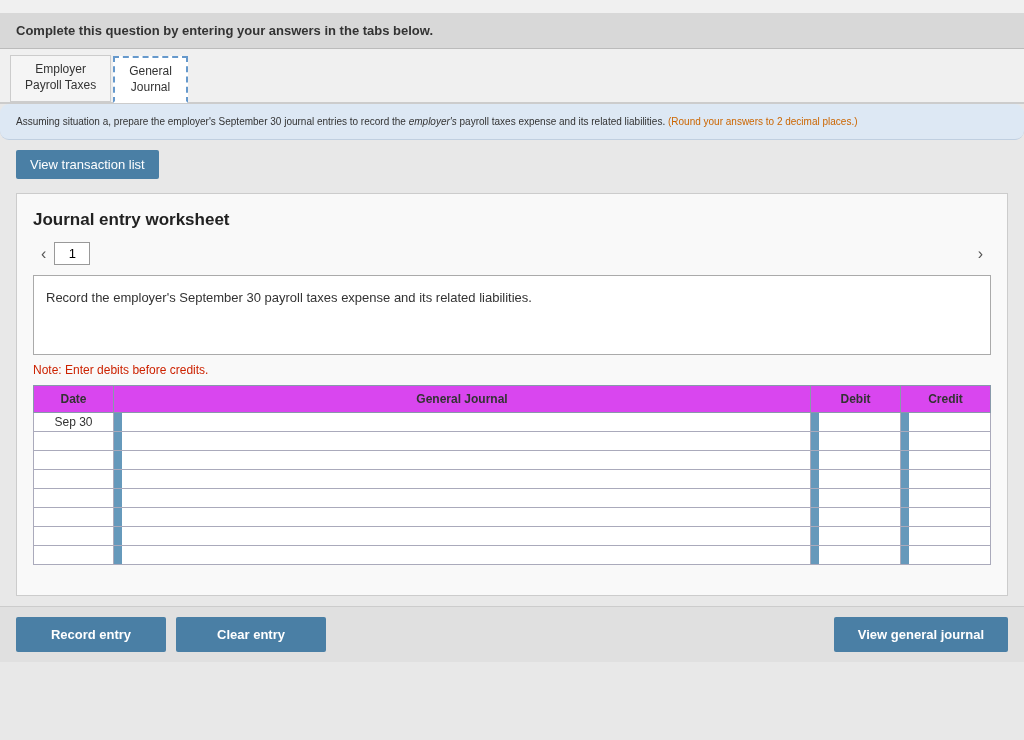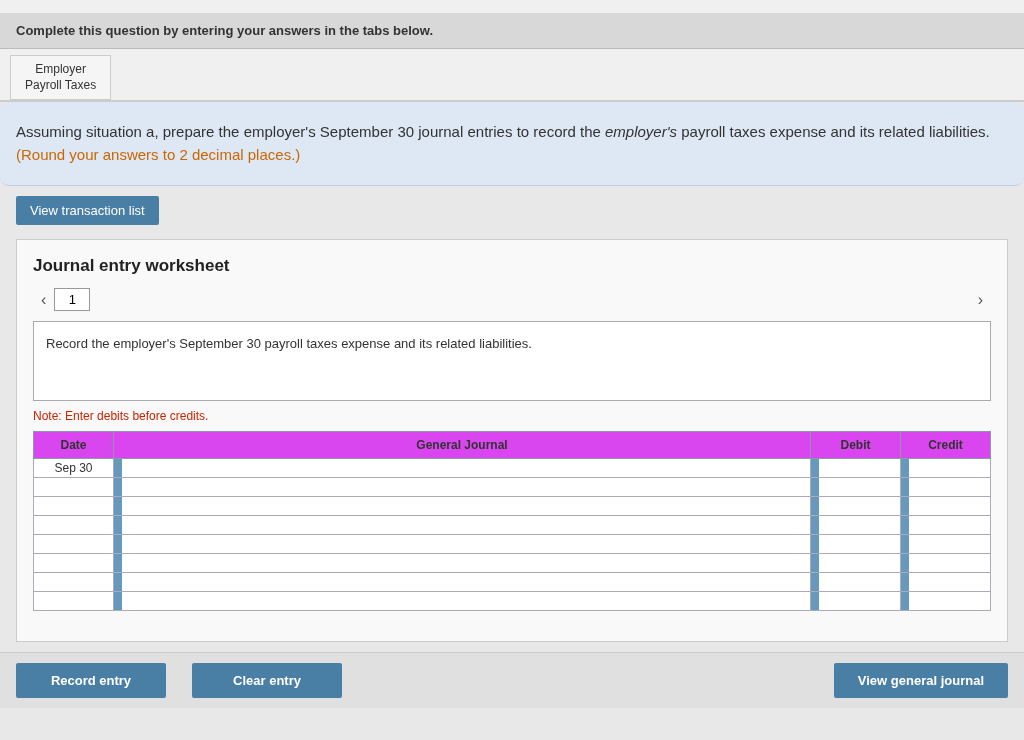--- a/index.html
+++ b/index.html
@@ -50,22 +50,22 @@
       border: 2px dashed #6699cc;
       border-bottom: 2px solid #fff;
       position: relative;
       top: 1px;
       z-index: 1;
     }
 
     
     .info-paragraph {
       background: #dde8f4;
-      padding: 19px 16px;
-      font-size: 15px;
+      padding: 10px 16px;
+      font-size: 10px;
       line-height: 1.5;
       border-bottom: 1px solid #c0cfe0;
       border-radius: 9px;
     }
 
     .info-paragraph .orange-text {
       color: #cc6600;
     }
 
     
@@ -196,21 +196,21 @@
       top: 0;
     }
 
     .journal-table tbody td.has-marker .cell-input {
       padding-left: 12px;
     }
 
     
     .bottom-buttons {
       display: flex;
-      gap: 26px;
+      gap: 10px;
       padding: 10px 16px;
       background: #e0e0e0;
       border-top: 1px solid #ccc;
       position: relative;
     }
 
     .btn-blue {
       background: #4a7fa5;
       color: #fff;
       border: none;
@@ -231,20 +231,23 @@
 
 <div class="outer-wrapper">
 
   <div class="instruction-bar">
     <span>Complete this question by entering your answers in the tabs below.</span>
   </div>
 
   <div class="tabs-row">
     <div class="tab">
       <span>Employer<br>Payroll Taxes</span>
+    </div>
+    <div class="tab active">
+      <span>General<br>Journal</span>
     </div>
   </div>
 
   <div class="info-paragraph">
     <span>Assuming situation a, prepare the employer's September 30 journal entries to record the <em>employer's</em> payroll taxes expense and its related liabilities. </span><span class="orange-text">(Round your answers to 2 decimal places.)</span>
   </div>
 
   <div class="view-transaction-bar">
     <button class="btn-teal">View transaction list</button>
   </div>

